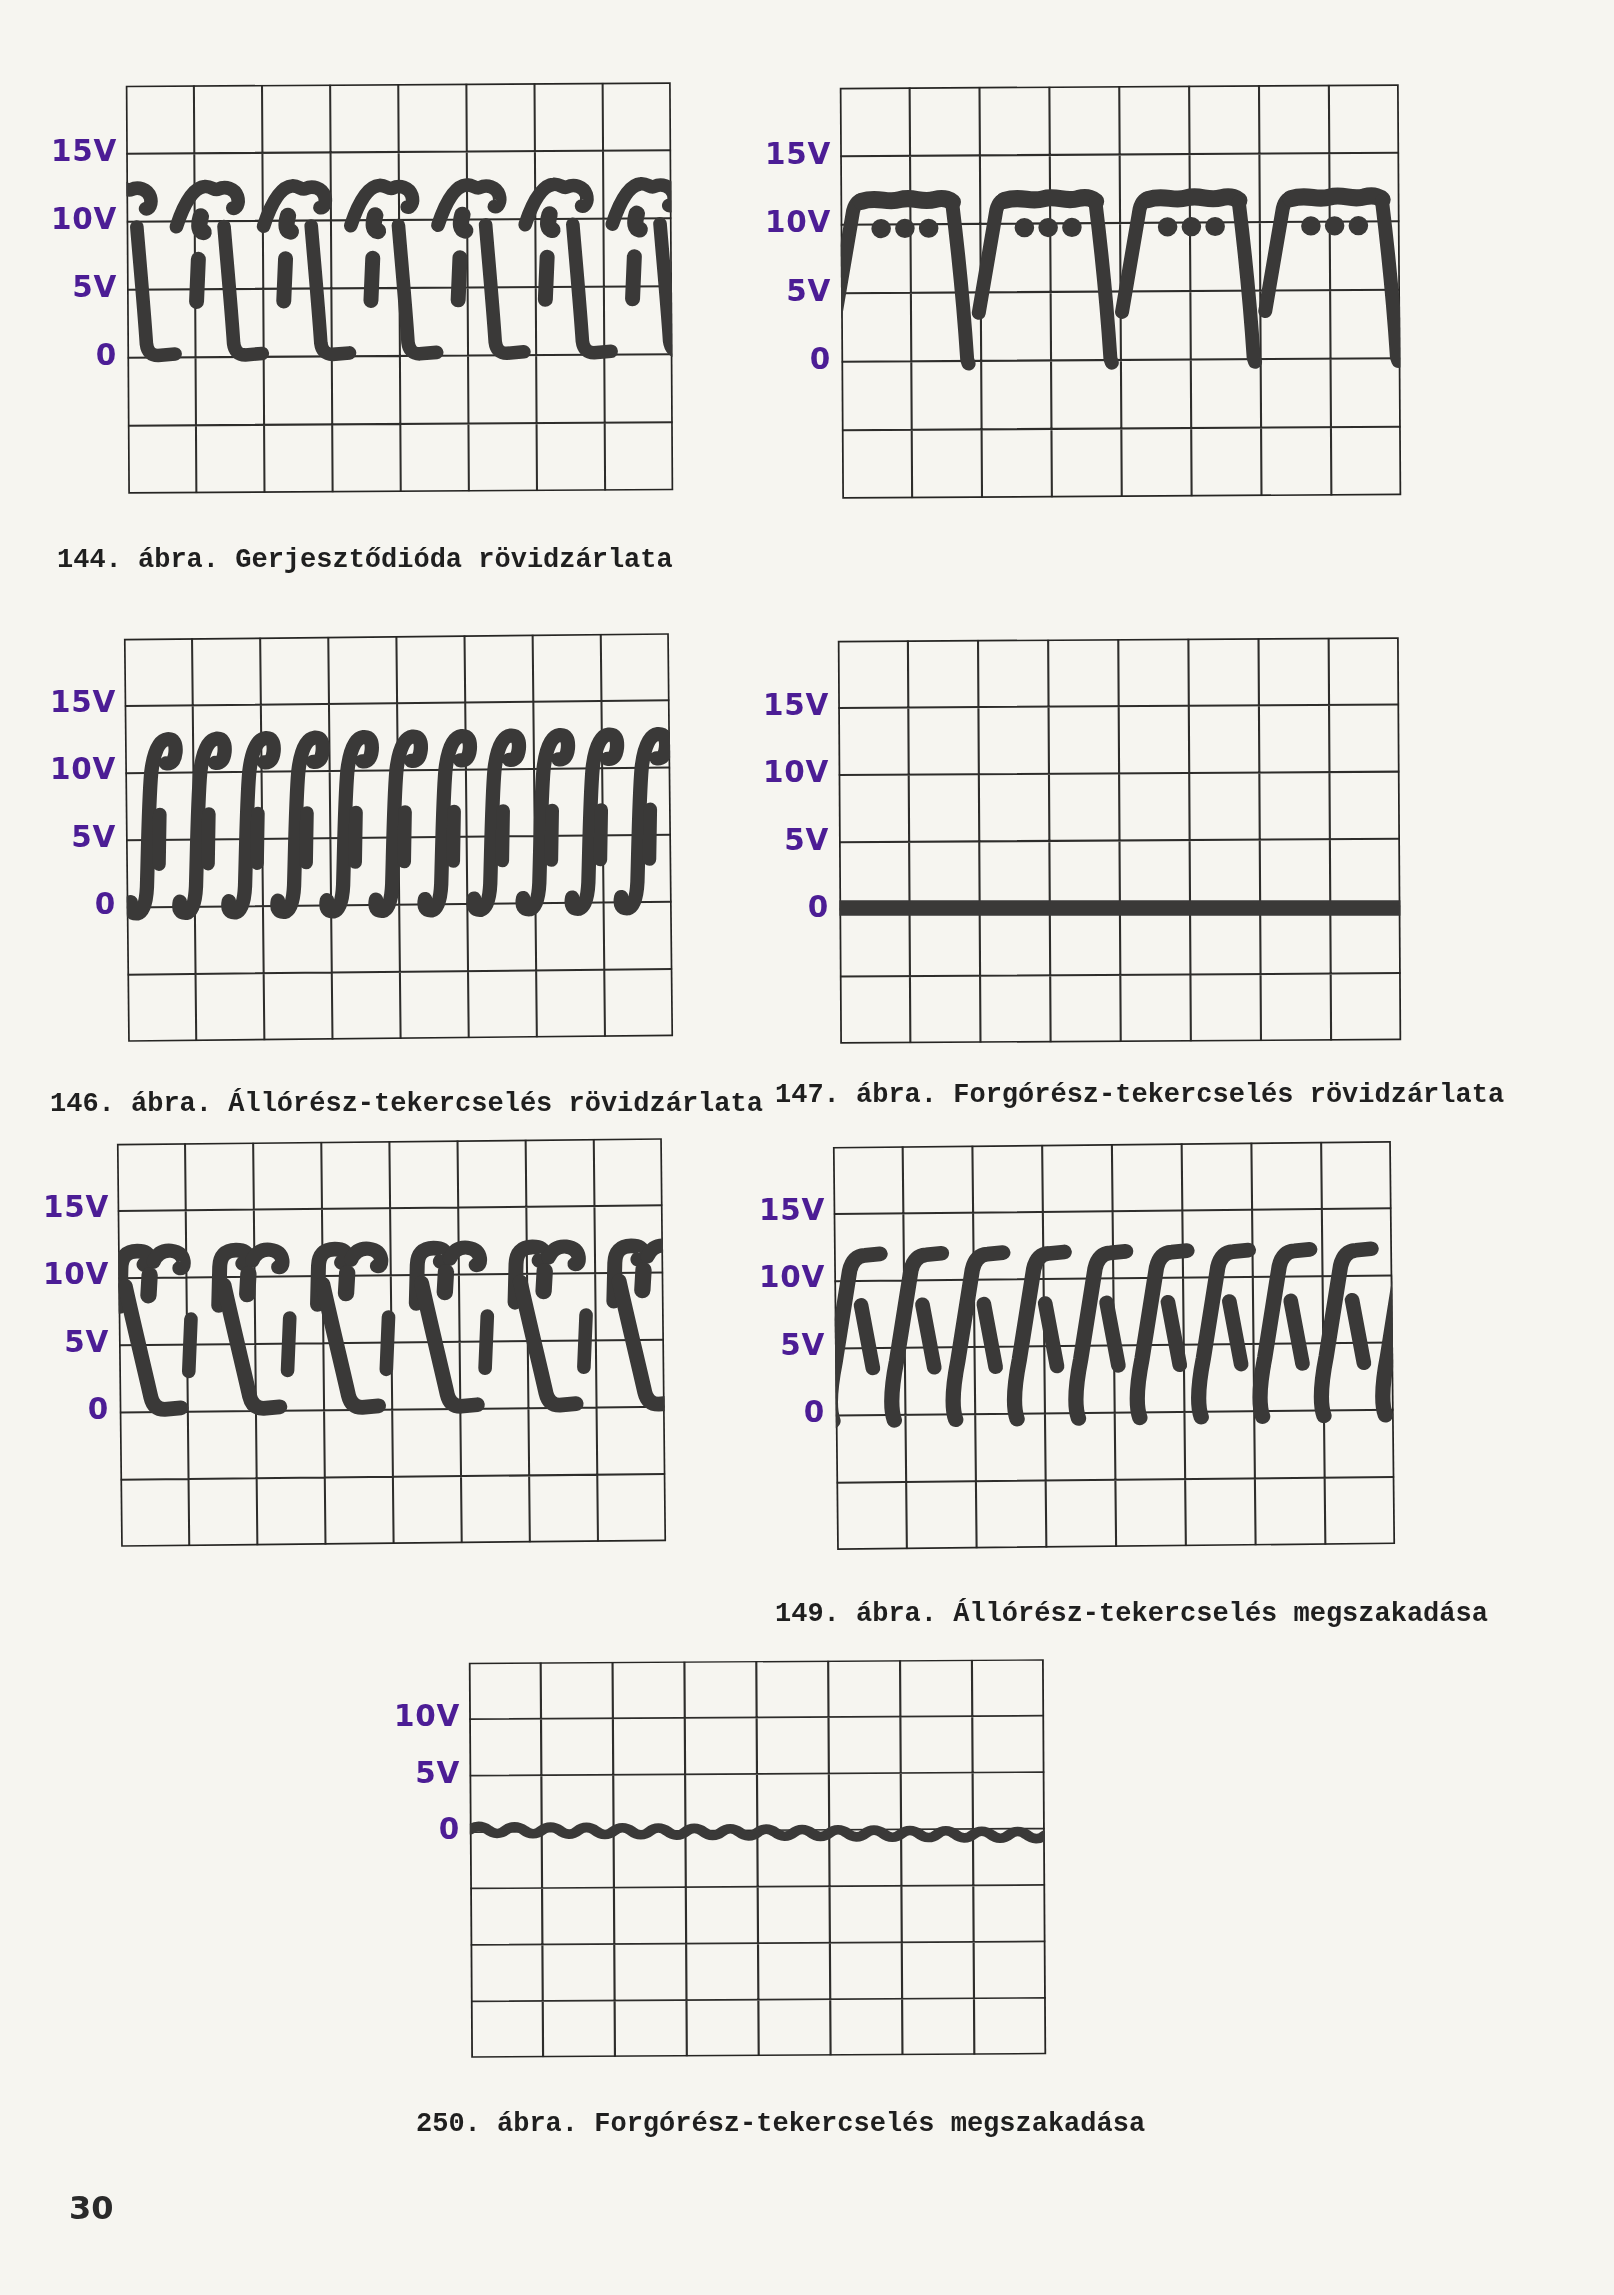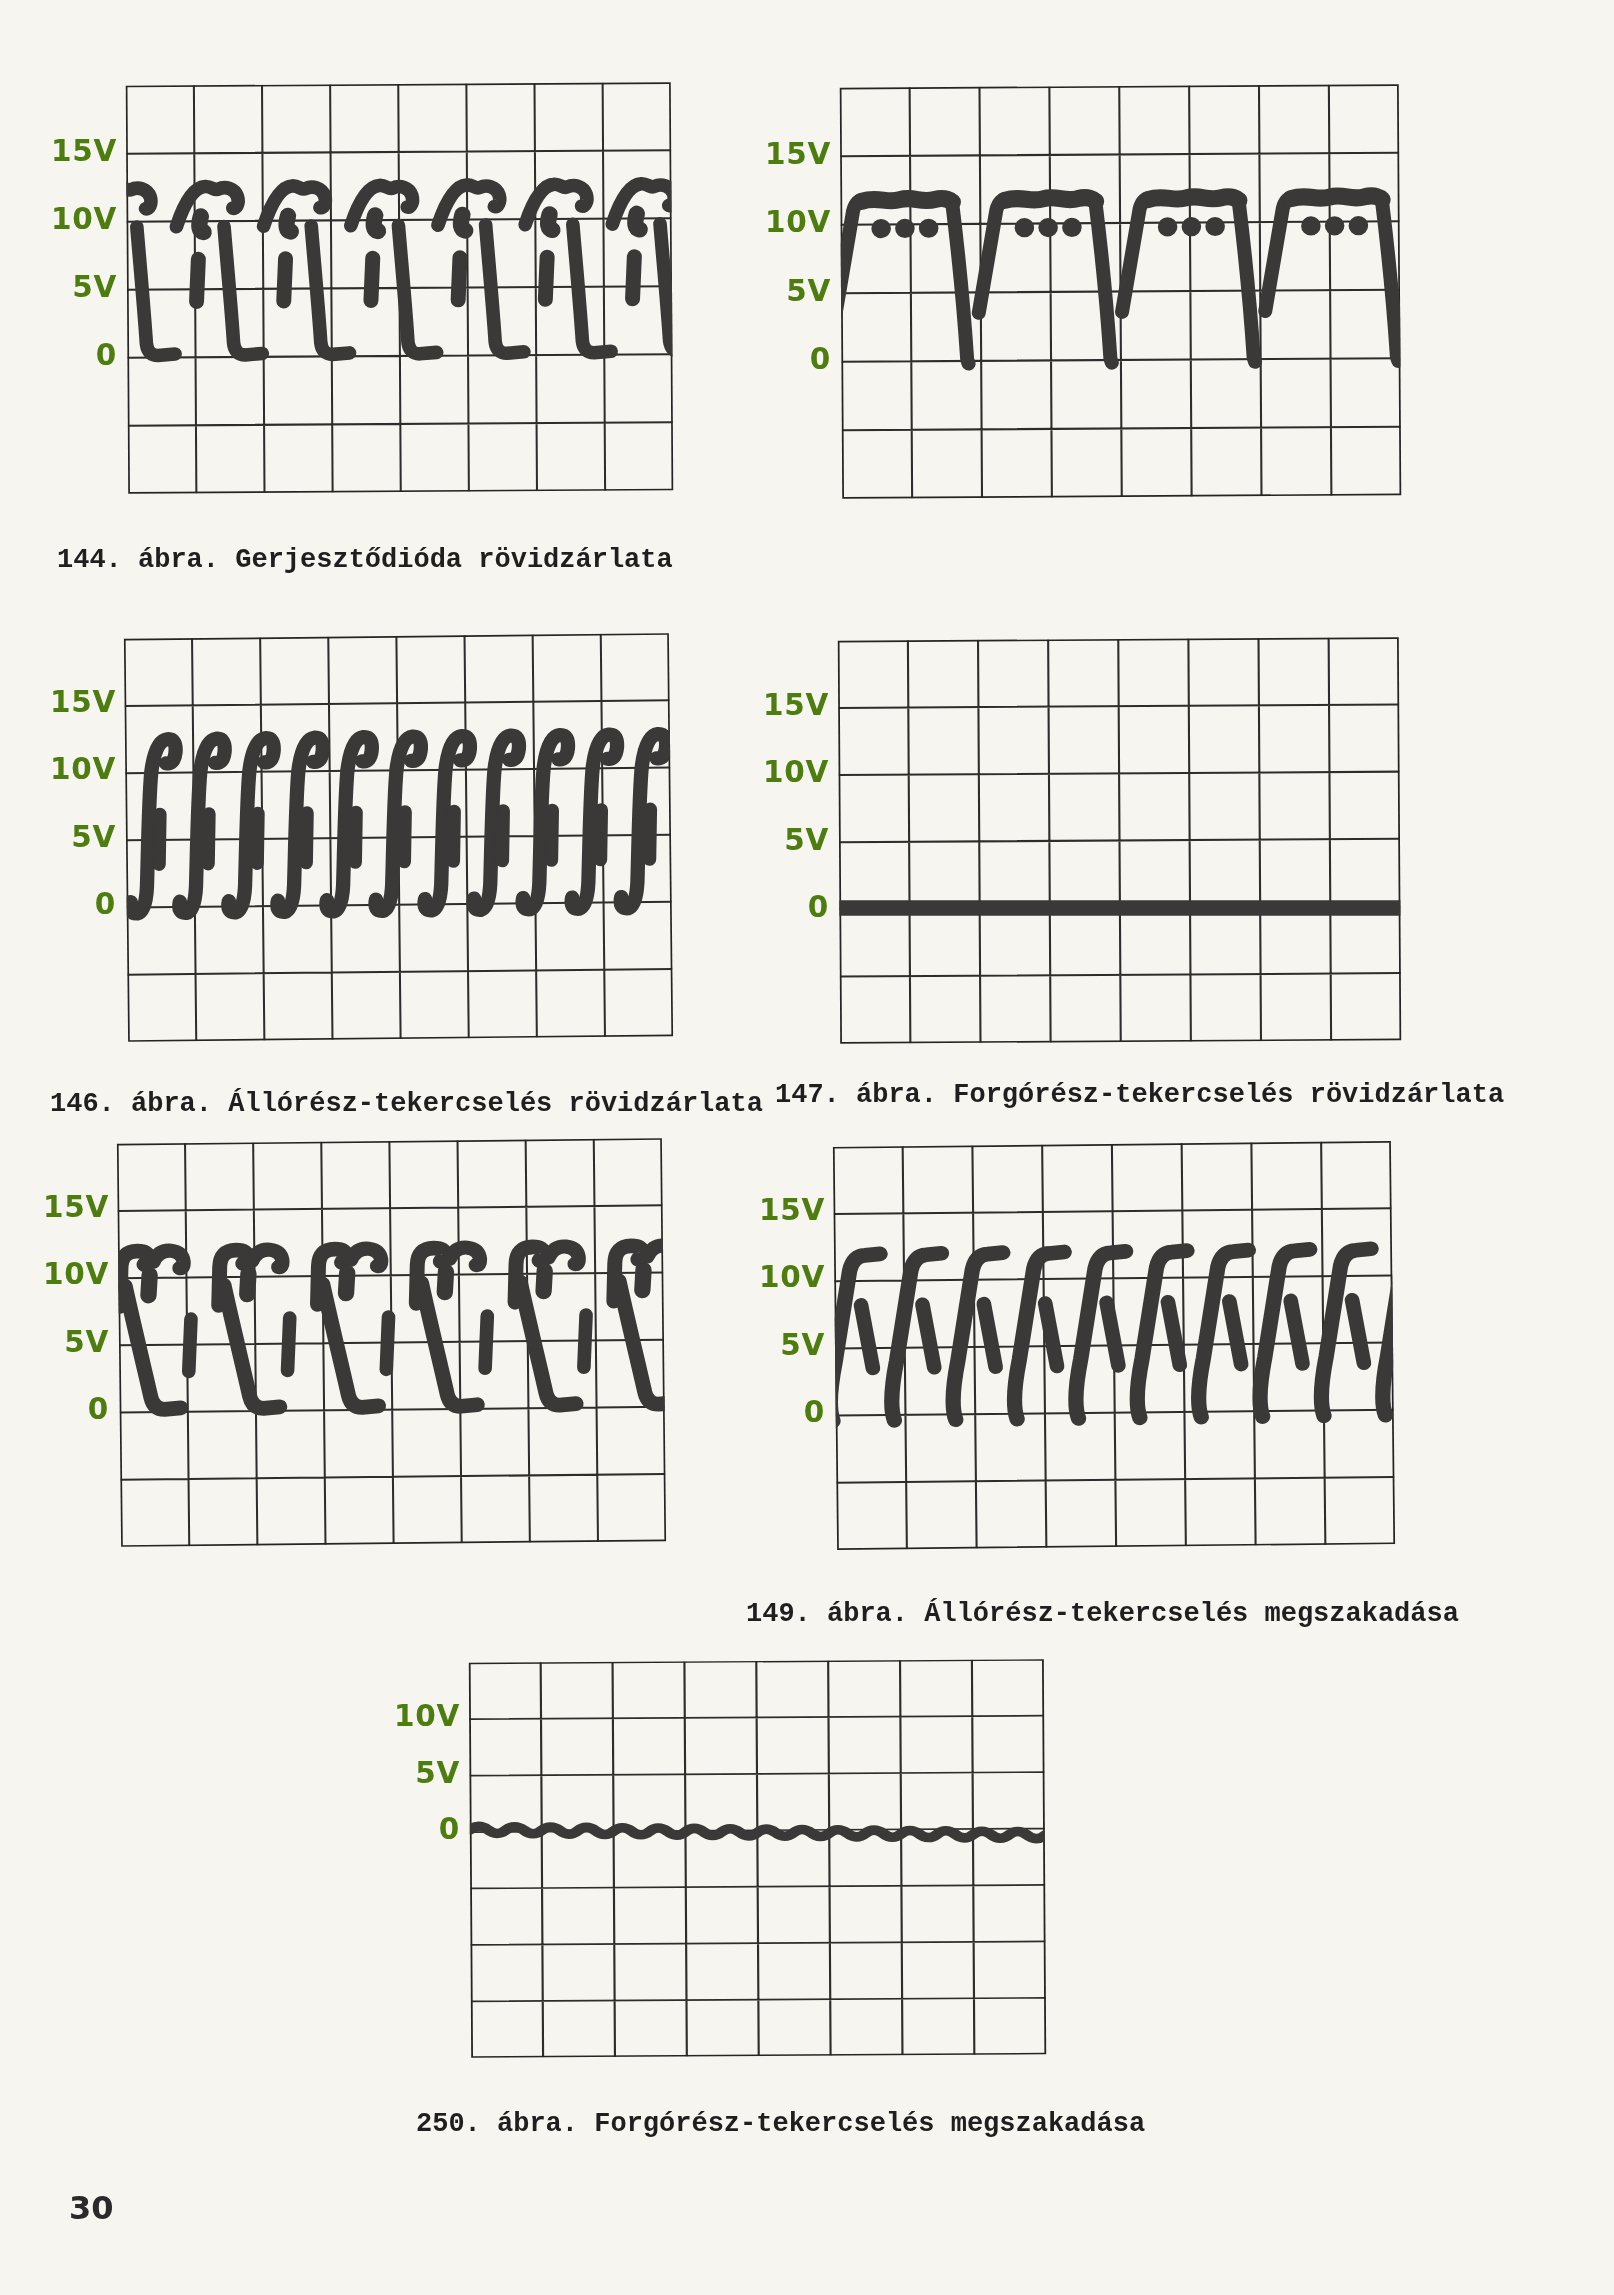--- a/index.html
+++ b/index.html
@@ -12,21 +12,21 @@
   }
   .fig{position:absolute;}
   .plot{position:absolute;}
   .plot svg{display:block;width:100%;height:100%;}
   .tilt-a svg{transform:rotate(-0.35deg);}
   .tilt-b svg{transform:rotate(-0.6deg);}
   .ylabels{position:absolute;left:0;top:0;width:81px;height:100%;}
   .yl{
     position:absolute;right:4px;transform:translateY(-52%);
     font-family:"DejaVu Sans", sans-serif;
-    font-weight:bold;font-size:29.5px;letter-spacing:0.7px;color:#4d7c0f;
+    font-weight:bold;font-size:29.5px;letter-spacing:0.7px;color:#4c1d95;
     white-space:nowrap;
     text-align:center;
   }
   .r1of6{top:16.667%}.r2of6{top:33.333%}.r3of6{top:50%}.r4of6{top:66.667%}
   .r1of7{top:14.286%}.r2of7{top:28.571%}.r3of7{top:42.857%}
   .caption{
     position:absolute;
     font-family:"Liberation Mono","DejaVu Sans Mono",monospace;
     font-weight:bold;font-size:27px;color:#1f1f1f;
     white-space:nowrap;letter-spacing:0;
@@ -220,21 +220,21 @@
             <use href="#p149" x="332"></use>
             <use href="#p149" x="420"></use>
           <use href="#p149" x="508"></use>
             <use href="#p149" x="596"></use>
             <use href="#p149" x="684"></use>
           <use href="#p149" x="772"></use>
         </g>
       </svg>
     </div>
   </div>
-  <div class="caption" style="left:746px;top:1599px;">149. ábra. Állórész-tekercselés megszakadása</div>
+  <div class="caption" style="left:775px;top:1599px;">149. ábra. Állórész-tekercselés megszakadása</div>
 
   <div class="fig" style="left:383px;top:1661px;width:662px;height:395px;">
     <div class="ylabels">
       <span class="yl r1of7">10V</span>
       <span class="yl r2of7">5V</span>
       <span class="yl r3of7">0</span>
     </div>
     <div class="plot tilt-a" style="left:87px;top:0;width:575px;height:395px;">
       <svg viewBox="0 0 800 700" preserveAspectRatio="none">
         <path class="grid" d="M0 100H800M0 200H800M0 300H800M0 400H800M0 500H800M0 600H800 M100 0V700M200 0V700M300 0V700M400 0V700M500 0V700M600 0V700M700 0V700"></path>

